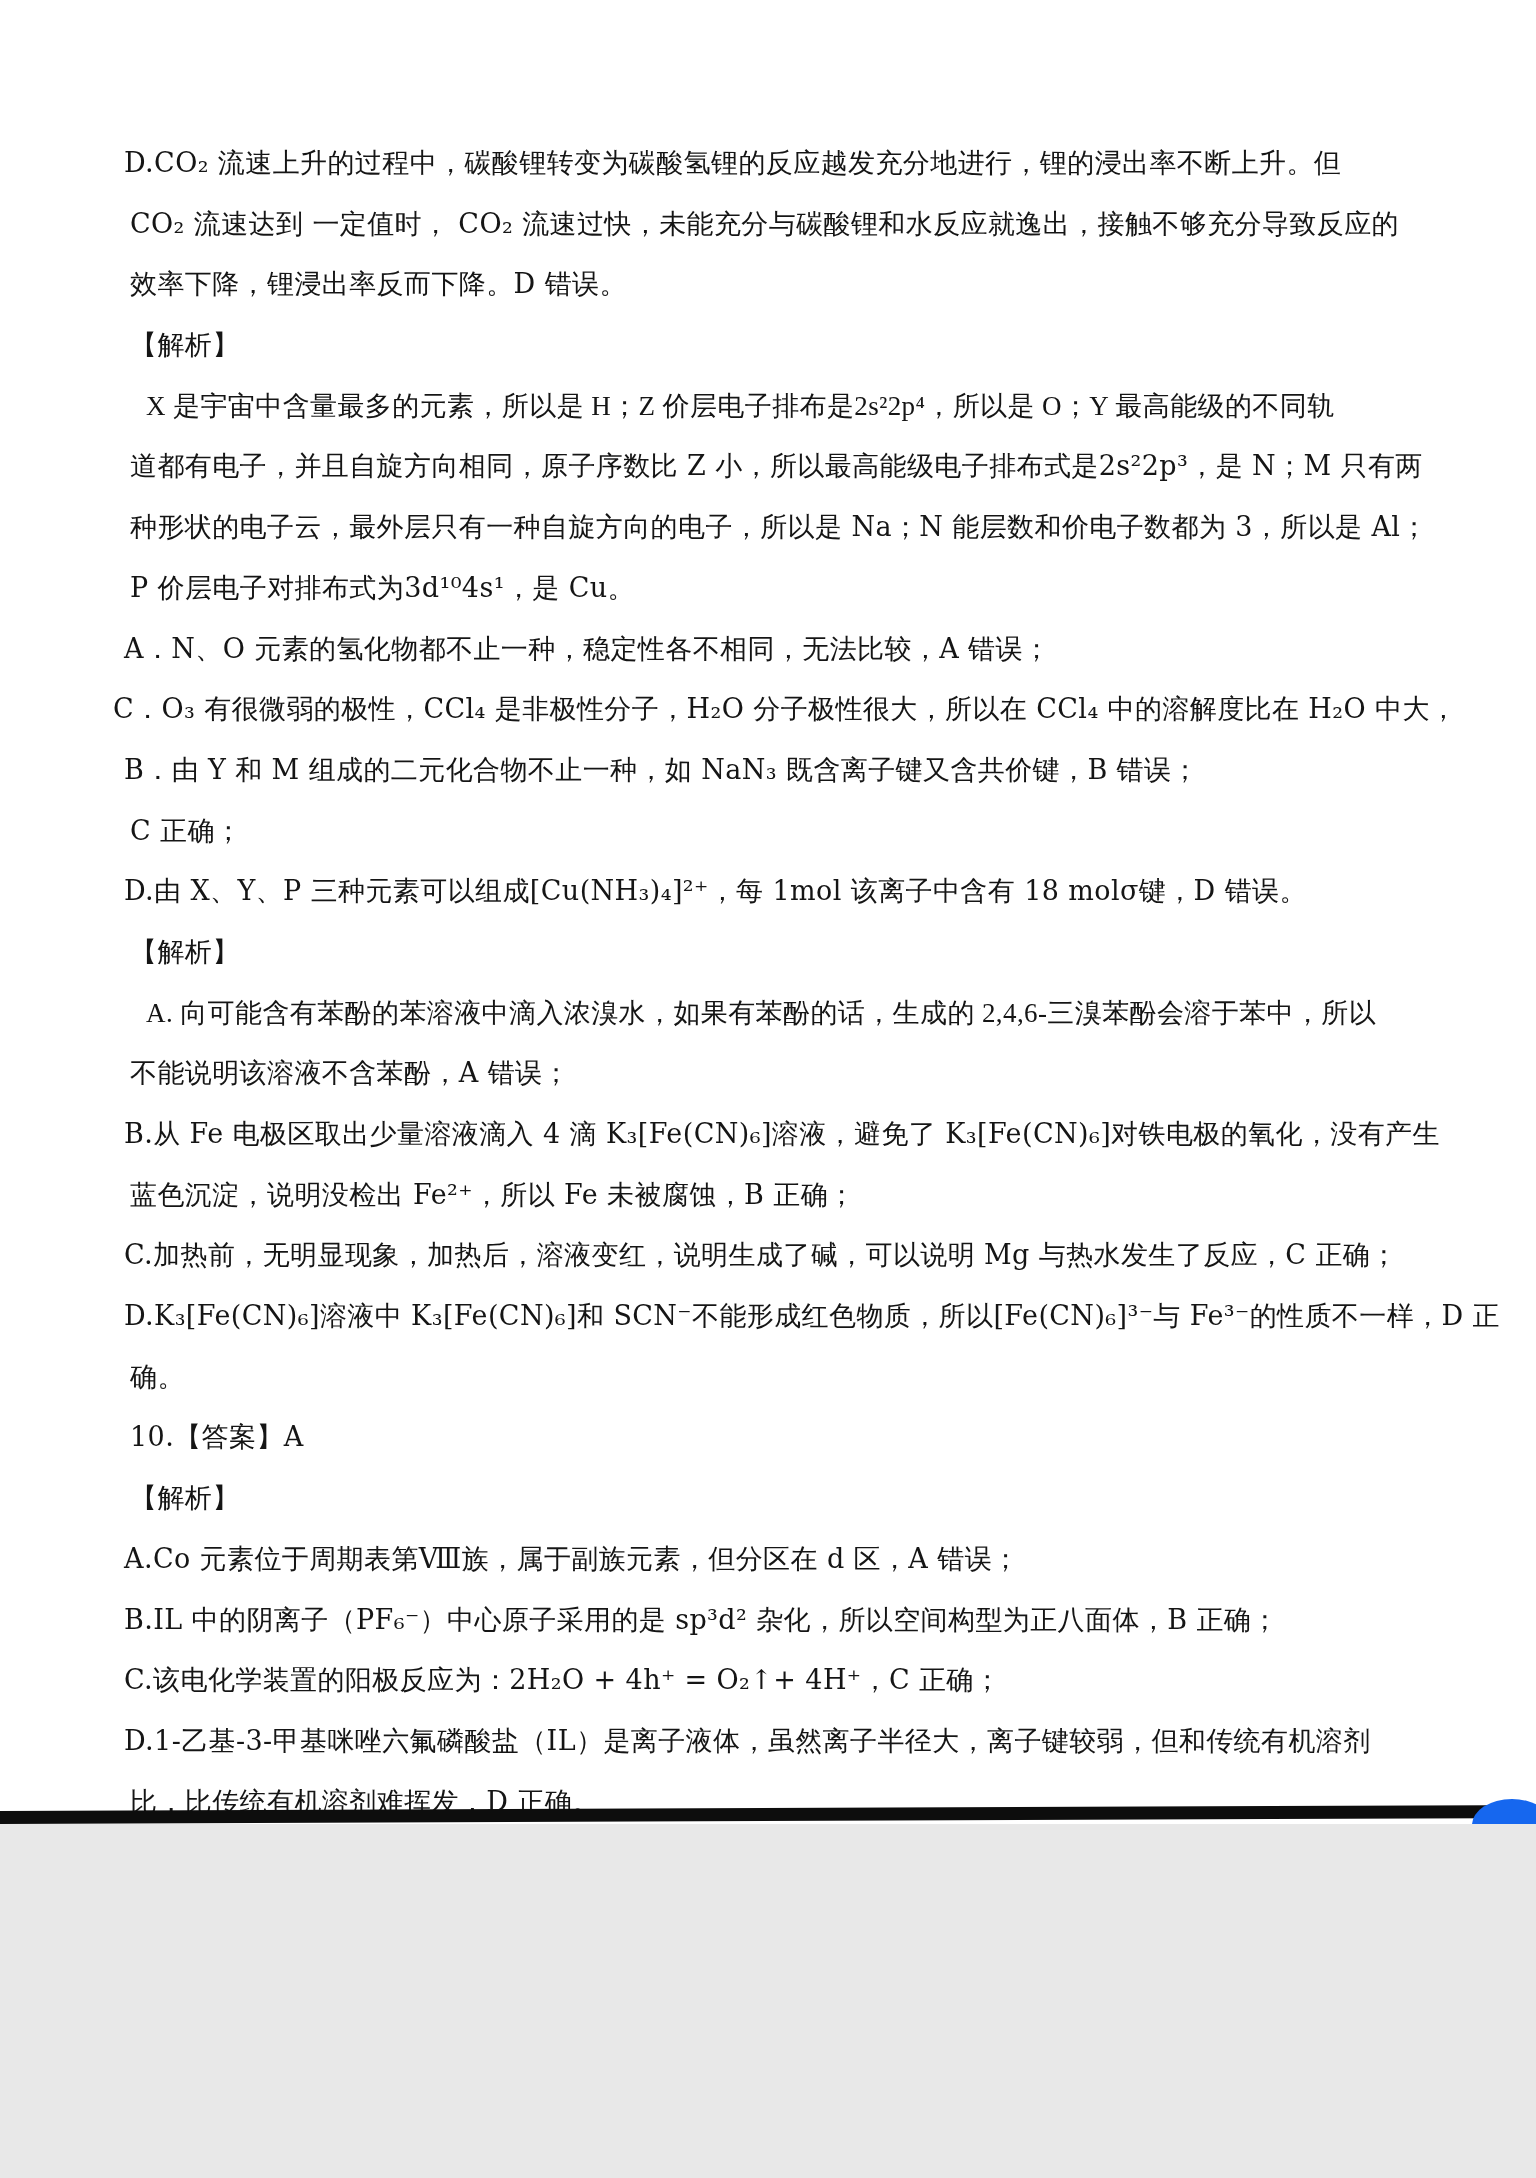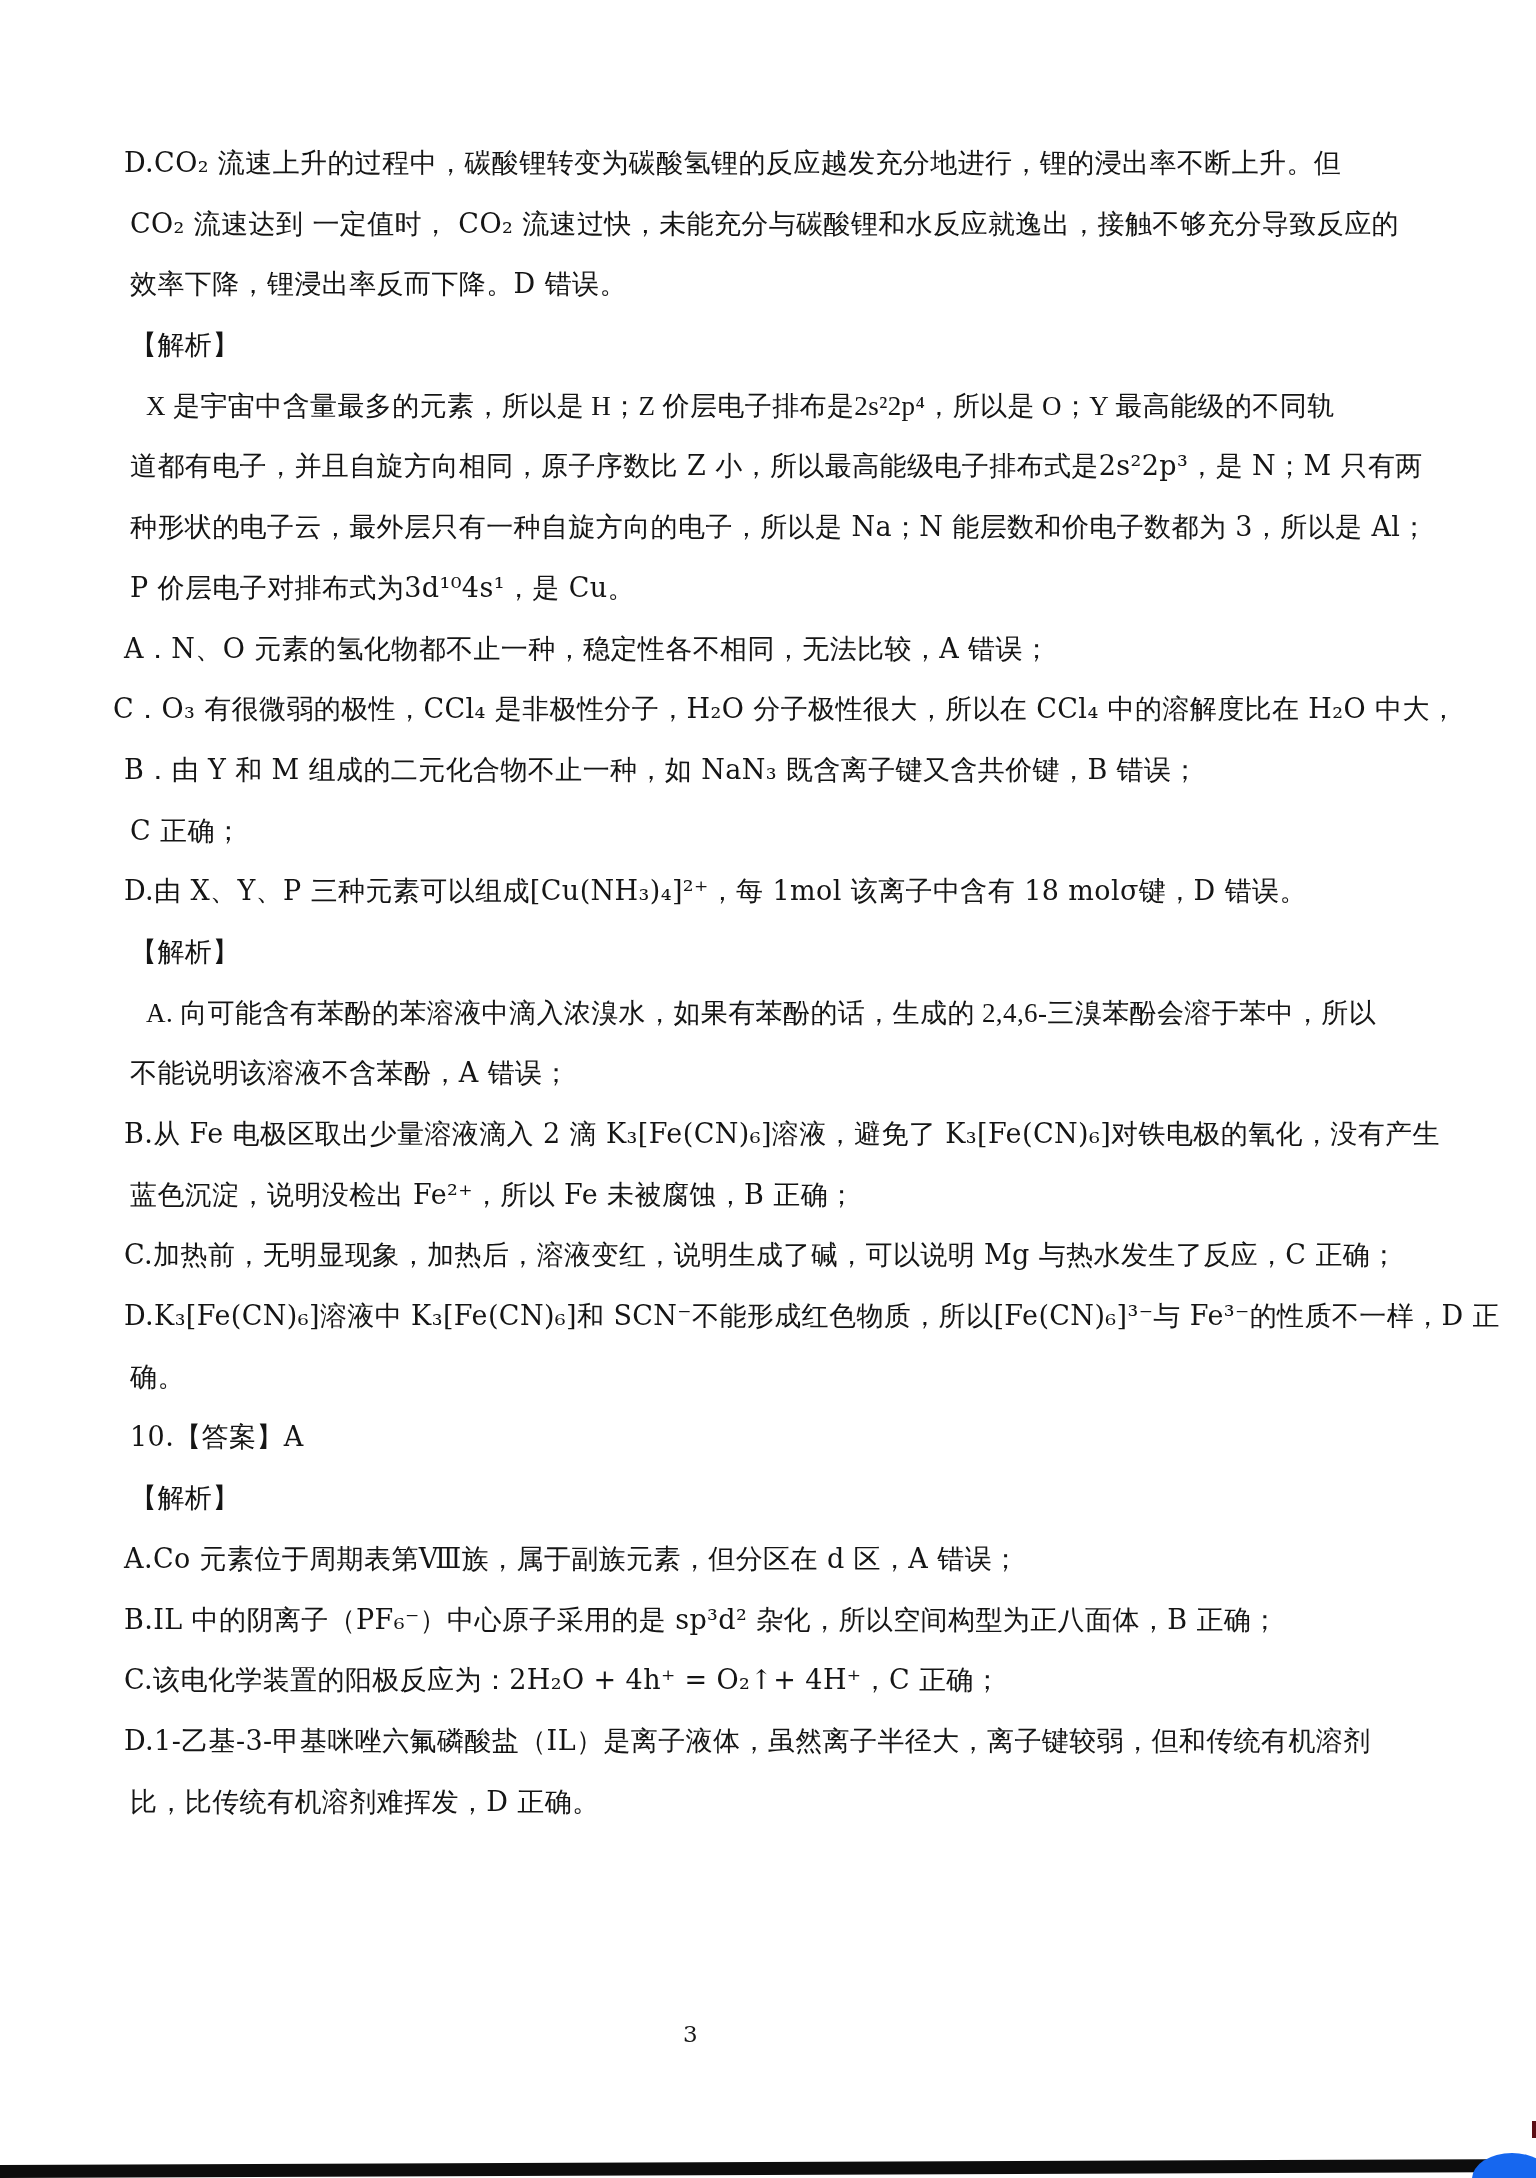--- a/index.html
+++ b/index.html
@@ -3,21 +3,21 @@
 <meta charset="utf-8">
 <style>
   html, body {
     margin: 0;
     padding: 0;
     background: #e8e8e8;
   }
   .page {
     position: relative;
     width: 1536px;
-    height: 2178px;
+    height: 1824px;
     background: #ffffff;
     overflow: hidden;
     font-family: "DejaVu Serif", "Liberation Serif", serif;
     color: #151515;
   }
   .content {
     position: absolute;
     top: 133px;
     left: 106px;
     width: 1340px;
@@ -83,21 +83,21 @@
       <div class="line indent-0">种形状的电子云，最外层只有一种自旋方向的电子，所以是 Na；N 能层数和价电子数都为 3，所以是 Al；</div>
       <div class="line indent-0">P 价层电子对排布式为3d¹⁰4s¹，是 Cu。</div>
       <div class="line indent-2">A．N、O 元素的氢化物都不止一种，稳定性各不相同，无法比较，A 错误；</div>
       <div class="line indent-1">C．O₃ 有很微弱的极性，CCl₄ 是非极性分子，H₂O 分子极性很大，所以在 CCl₄ 中的溶解度比在 H₂O 中大，</div>
       <div class="line indent-2">B．由 Y 和 M 组成的二元化合物不止一种，如 NaN₃ 既含离子键又含共价键，B 错误；</div>
       <div class="line indent-0">C 正确；</div>
       <div class="line indent-2">D.由 X、Y、P 三种元素可以组成[Cu(NH₃)₄]²⁺，每 1mol 该离子中含有 18 molσ键，D 错误。</div>
       <div class="line indent-0">【解析】</div>
       <div class="line indent-3">A. 向可能含有苯酚的苯溶液中滴入浓溴水，如果有苯酚的话，生成的 2,4,6-三溴苯酚会溶于苯中，所以</div>
       <div class="line indent-0">不能说明该溶液不含苯酚，A 错误；</div>
-      <div class="line indent-2">B.从 Fe 电极区取出少量溶液滴入 2 滴 K₃[Fe(CN)₆]溶液，避免了 K₃[Fe(CN)₆]对铁电极的氧化，没有产生</div>
+      <div class="line indent-2">B.从 Fe 电极区取出少量溶液滴入 4 滴 K₃[Fe(CN)₆]溶液，避免了 K₃[Fe(CN)₆]对铁电极的氧化，没有产生</div>
       <div class="line indent-0">蓝色沉淀，说明没检出 Fe²⁺，所以 Fe 未被腐蚀，B 正确；</div>
       <div class="line indent-2">C.加热前，无明显现象，加热后，溶液变红，说明生成了碱，可以说明 Mg 与热水发生了反应，C 正确；</div>
       <div class="line indent-2">D.K₃[Fe(CN)₆]溶液中 K₃[Fe(CN)₆]和 SCN⁻不能形成红色物质，所以[Fe(CN)₆]³⁻与 Fe³⁻的性质不一样，D 正</div>
       <div class="line indent-0">确。</div>
       <div class="line indent-0">10.【答案】A</div>
       <div class="line indent-0">【解析】</div>
       <div class="line indent-2">A.Co 元素位于周期表第Ⅷ族，属于副族元素，但分区在 d 区，A 错误；</div>
       <div class="line indent-2">B.IL 中的阴离子（PF₆⁻）中心原子采用的是 sp³d² 杂化，所以空间构型为正八面体，B 正确；</div>
       <div class="line indent-2">C.该电化学装置的阳极反应为：2H₂O + 4h⁺ = O₂↑+ 4H⁺，C 正确；</div>
       <div class="line indent-2">D.1-乙基-3-甲基咪唑六氟磷酸盐（IL）是离子液体，虽然离子半径大，离子键较弱，但和传统有机溶剂</div>

